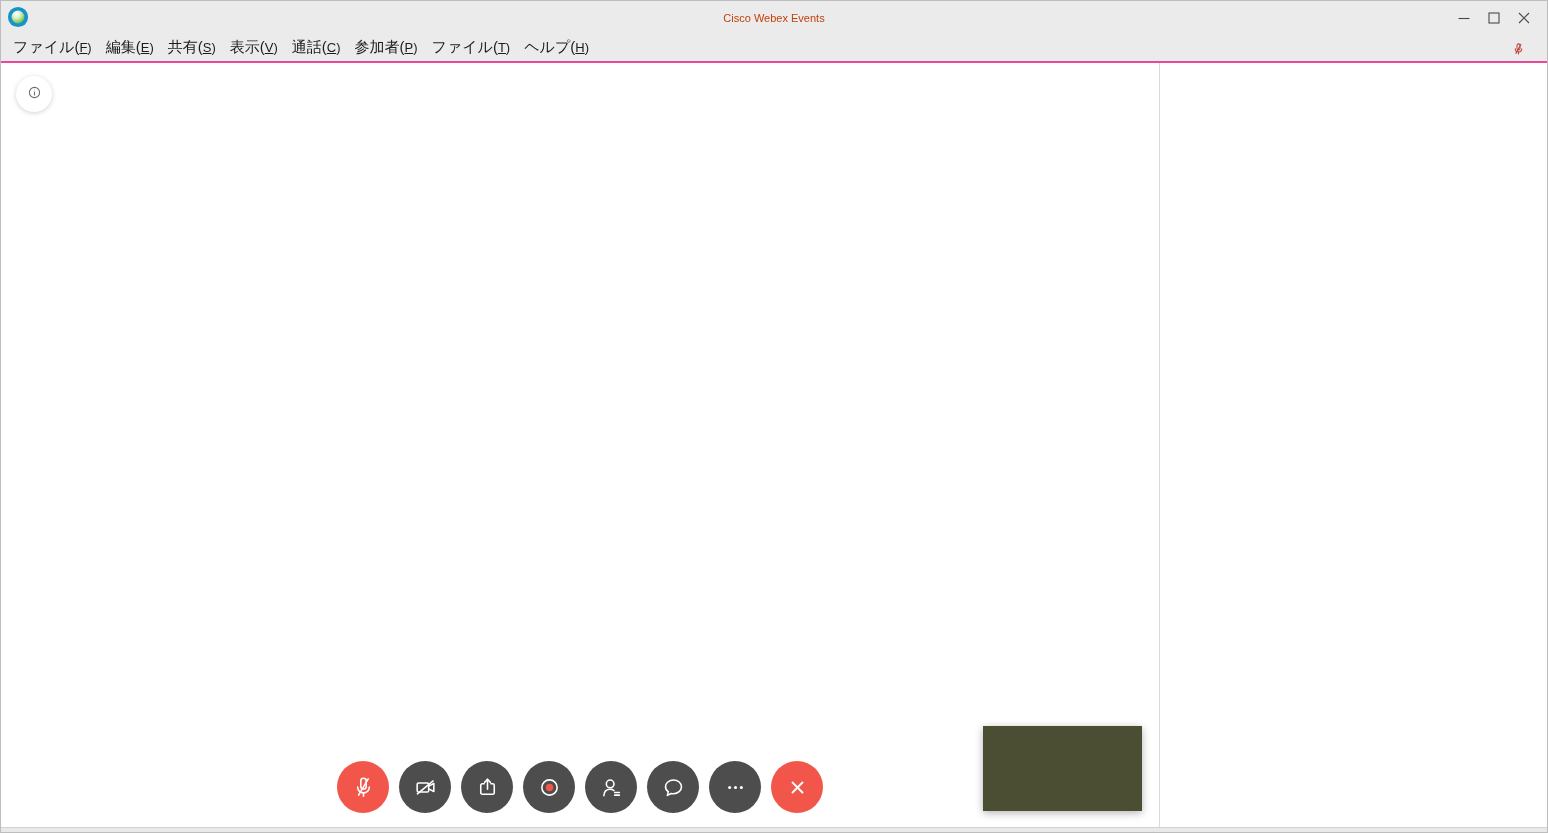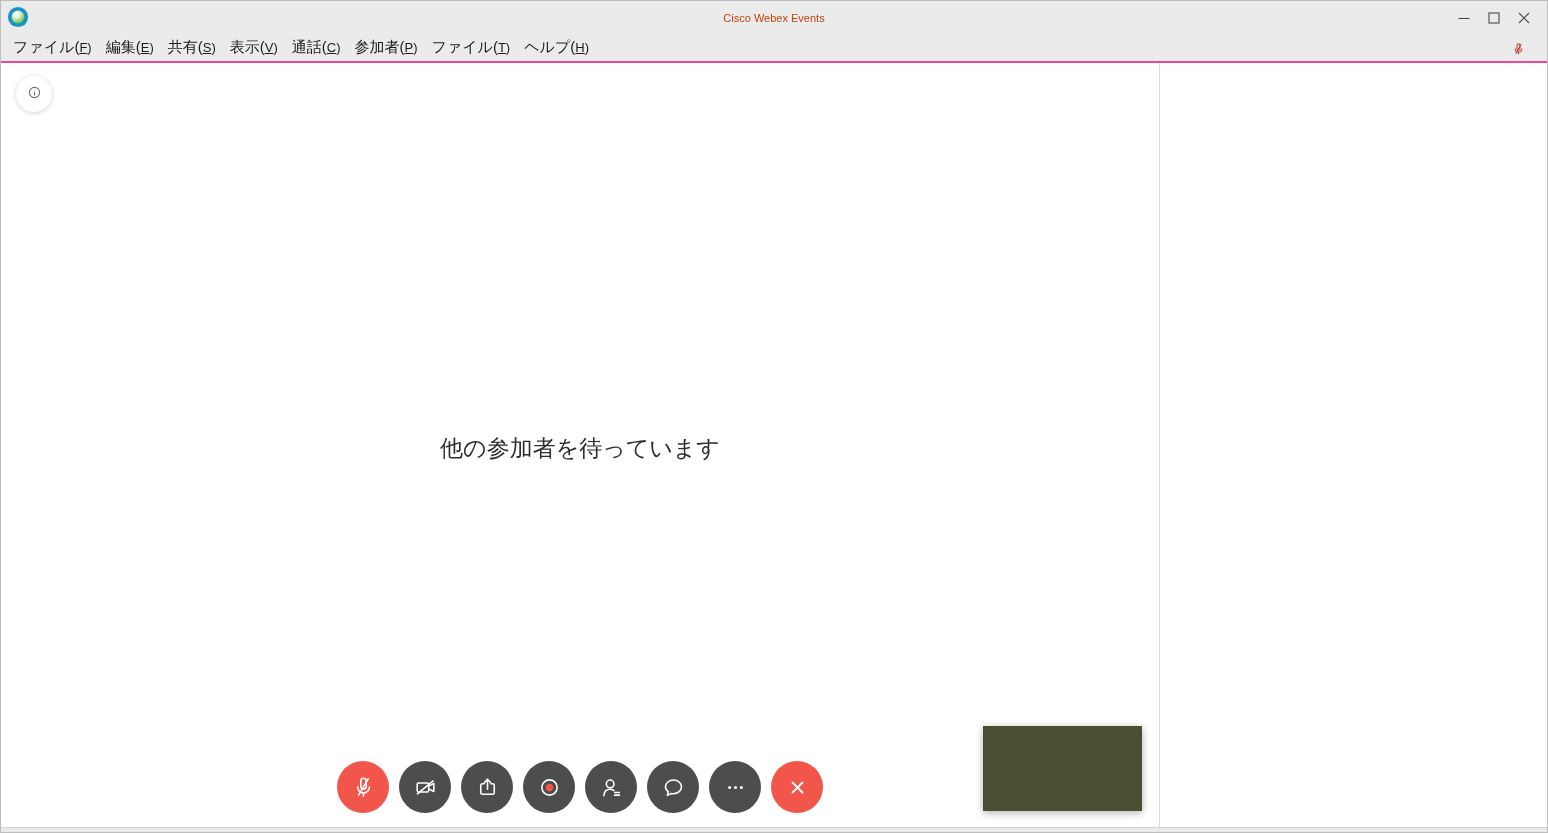--- a/index.html
+++ b/index.html
@@ -212,21 +212,20 @@
   <div class="main-stage">
     <div class="info-btn">
       <span>
         <svg width="17" height="17" viewBox="0 0 24 24" fill="none" stroke="#6e6e6e" stroke-width="1.5">
           <circle cx="12" cy="12" r="7.2"></circle>
           <line x1="12" y1="11.2" x2="12" y2="15.6" stroke-linecap="round"></line>
           <circle cx="12" cy="8.5" r="0.6" fill="#6e6e6e" stroke="none"></circle>
         </svg>
       </span>
     </div>
-    <div class="waiting-msg">他の参加者を待っています</div>
 
     <div class="controls">
       <button class="ctl-btn red">
         <span>
           <svg width="27" height="27" viewBox="0 0 24 24" fill="none" stroke="#fff" stroke-width="1.4" stroke-linecap="round">
             <rect x="9.6" y="3.8" width="4.8" height="9.6" rx="2.4"></rect>
             <path d="M6.8 11.6a5.2 5.2 0 0 0 10.4 0"></path>
             <line x1="12" y1="16.8" x2="12" y2="19.8"></line>
             <line x1="7.6" y1="18.8" x2="16.2" y2="4.4"></line>
           </svg>

